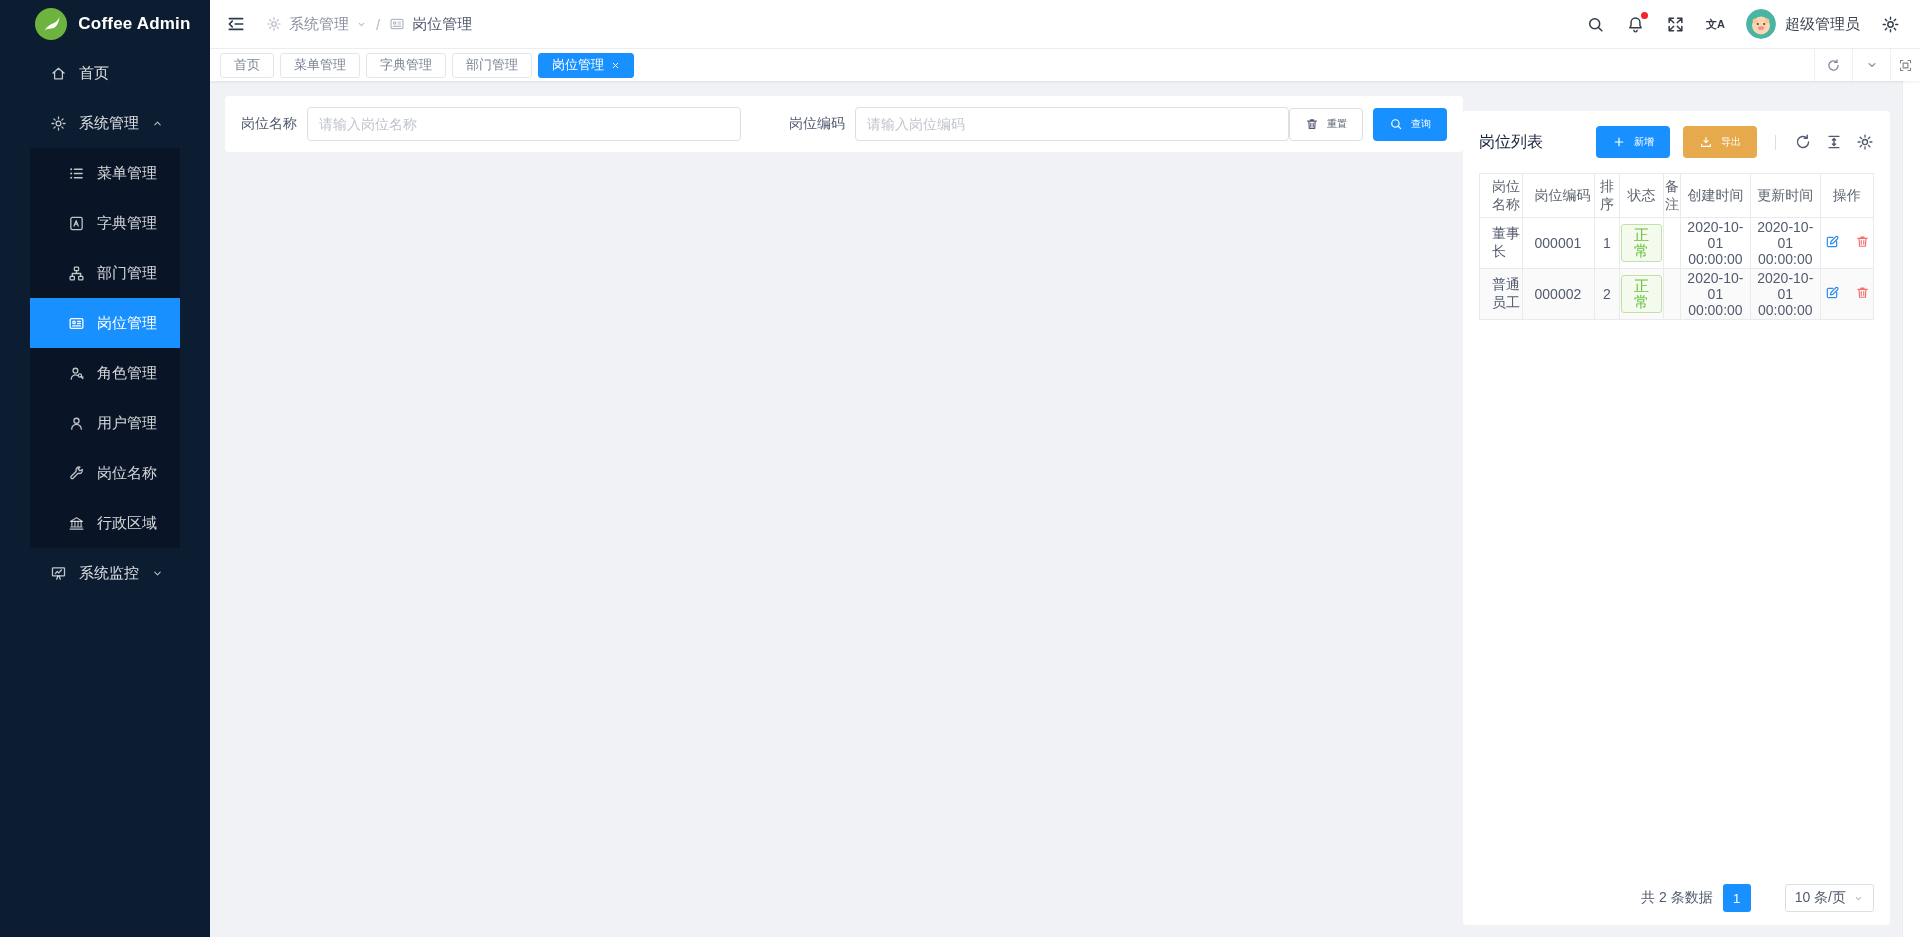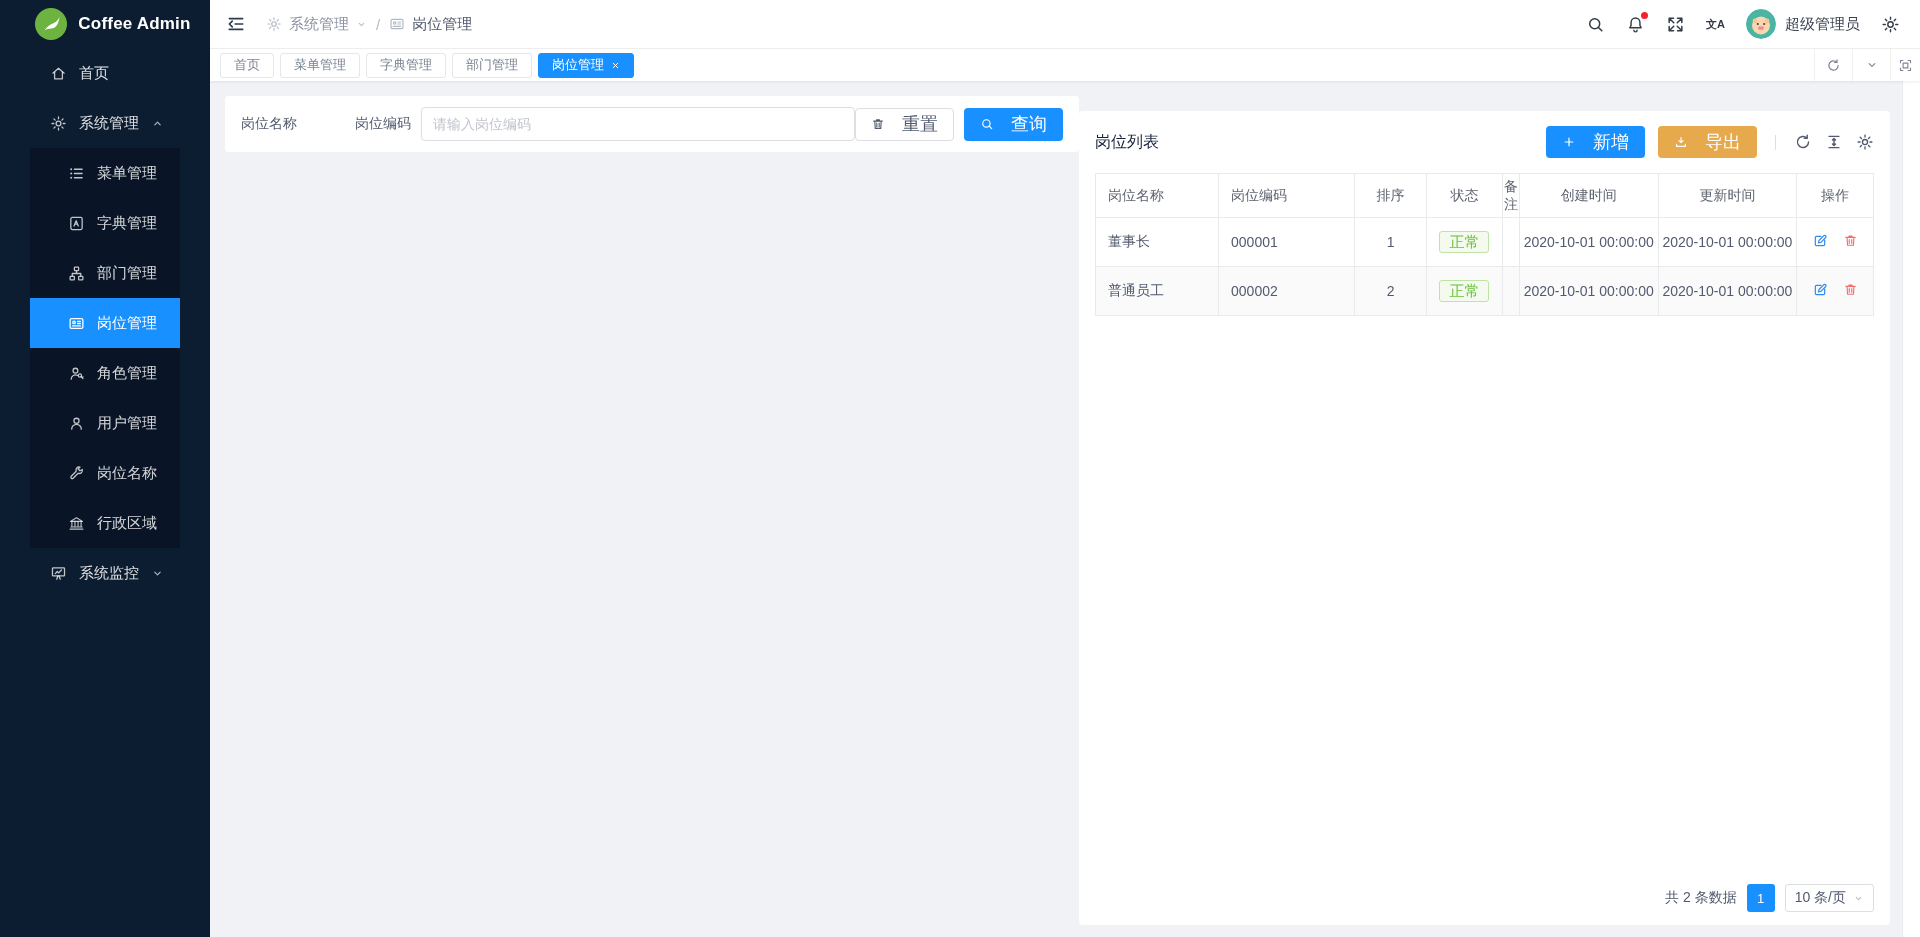--- a/index.html
+++ b/index.html
@@ -62,22 +62,22 @@
   .filter-card { flex:none; background:#fff; border-radius:4px; height:56px; display:flex;
     align-items:center; padding:0 16px; }
   .form-label { color:#515a6e; margin-right:10px; white-space:nowrap; }
   .form-group { display:flex; align-items:center; }
   .form-group + .form-group { margin-left:48px; }
   .form-input { width:434px; height:34px; border:1px solid #dcdee2; border-radius:4px;
     padding:0 11px; font:inherit; color:#515a6e; outline:none; background:#fff; }
   .form-input::placeholder { color:#c0c4cc; }
   .filter-actions { margin-left:auto; display:flex; align-items:center; gap:10px; }
 
-  .btn { height:33px; border-radius:4px; display:inline-flex; align-items:center; gap:17px;
-    padding:0 15px; font-size:18px; font-family:inherit; border:1px solid transparent;
+  .btn { height:33px; border-radius:4px; display:inline-flex; align-items:center; gap:8px;
+    padding:0 15px; font-size:10px; font-family:inherit; border:1px solid transparent;
     background:#fff; cursor:pointer; white-space:nowrap; }
   .btn-default { border-color:#dcdee2; color:#515a6e; }
   .btn-primary { background:#1890ff; color:#fff; }
   .btn-warning { background:#e6a94c; color:#fff; }
 
   .table-card { flex:1; margin-top:15px; background:#fff; border-radius:4px; display:flex;
     flex-direction:column; padding:0 16px; min-height:0; }
   .card-head { height:62px; flex:none; display:flex; align-items:center; }
   .card-title { font-size:16px; color:#17233d; }
   .head-actions { margin-left:auto; display:flex; align-items:center; gap:13px; }
@@ -95,21 +95,21 @@
   .op-icons { display:inline-flex; align-items:center; gap:15px; }
   .op-edit { color:#2d8cf0; display:flex; cursor:pointer; }
   .op-del { color:#f56c6c; display:flex; cursor:pointer; }
 
   .table-filler { flex:1; }
   .pagination { height:54px; flex:none; display:flex; align-items:center; justify-content:flex-end;
     gap:10px; color:#515a6e; }
   .page-num { width:28px; height:28px; background:#1890ff; color:#fff; border-radius:3px;
     display:flex; align-items:center; justify-content:center; font-size:13px; cursor:pointer; }
   .page-size { height:28px; border:1px solid #dcdee2; border-radius:3px; background:#fff;
-    display:flex; align-items:center; gap:7px; padding:0 9px; color:#515a6e; cursor:pointer; }
+    display:flex; align-items:center; gap:7px; padding:0 9px; color:#515a6e; cursor:pointer;margin-left:24px; }
   .page-size .chev { display:flex; color:#b6bcc6; }
 
   svg.ic { display:block; }
 </style>
 </head>
 <body>
 
 <div class="app">
 
   <aside class="sidebar">
@@ -366,20 +366,21 @@
         </span>
       </span>
     </div>
 
     <div class="body-row">
       <section class="content">
 
         <div class="filter-card">
           <div class="form-group">
             <span class="form-label">岗位名称</span>
+            <input class="form-input" value="" placeholder="请输入岗位名称" style="">
           </div>
           <div class="form-group">
             <span class="form-label">岗位编码</span>
             <input class="form-input" value="" placeholder="请输入岗位编码" style="">
           </div>
           <div class="filter-actions">
             <button class="btn btn-default">
               <span>
                 <svg class="ic" width="14" height="14" viewBox="0 0 24 24" fill="none" stroke="currentColor" stroke-width="1.9" stroke-linecap="round" stroke-linejoin="round">
                     <path d="M4.5 7h15M9.5 7V5h5v2M6.5 7l.8 12.5h9.4L17.5 7M10 10.5v6M14 10.5v6"></path>

